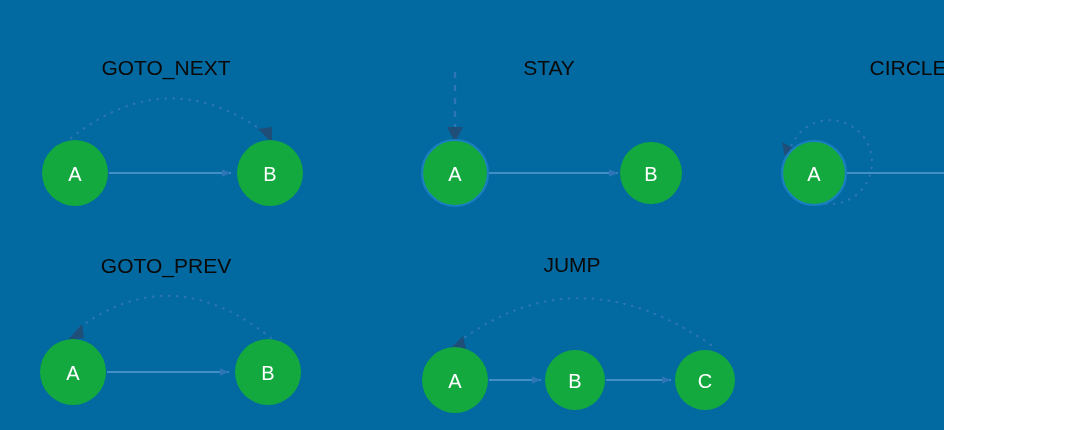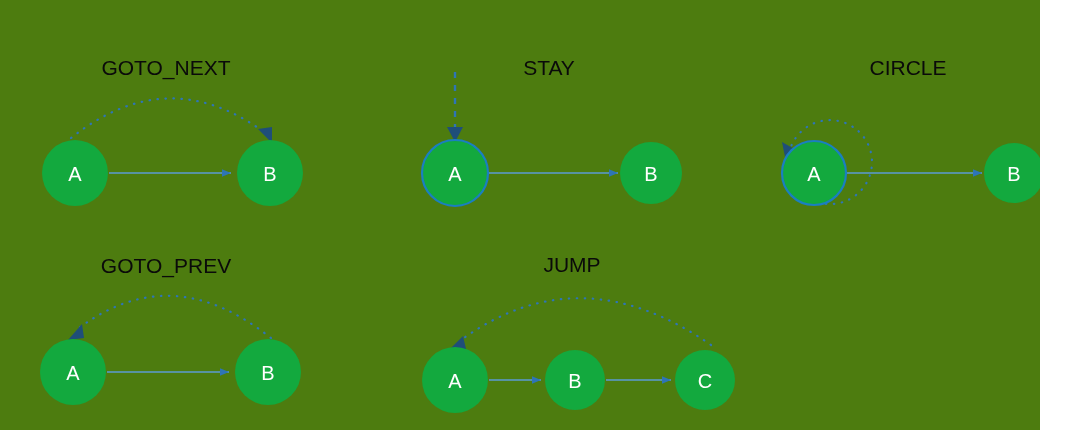--- a/index.html
+++ b/index.html
@@ -2,23 +2,23 @@
 <html><head>
 <meta charset="utf-8">
 <style>
   html, body {
     margin: 0;
     padding: 0;
     background: #ffffff;
   }
   #canvas {
     position: relative;
-    width: 1040px;
+    width: 944px;
     height: 430px;
-    background: #4d7c0f;
+    background: #0369a1;
     overflow: hidden;
     font-family: "Liberation Sans", sans-serif;
   }
   #canvas svg {
     position: absolute;
     top: 0;
     left: 0;
     width: 1080px;
     height: 430px;
   }

